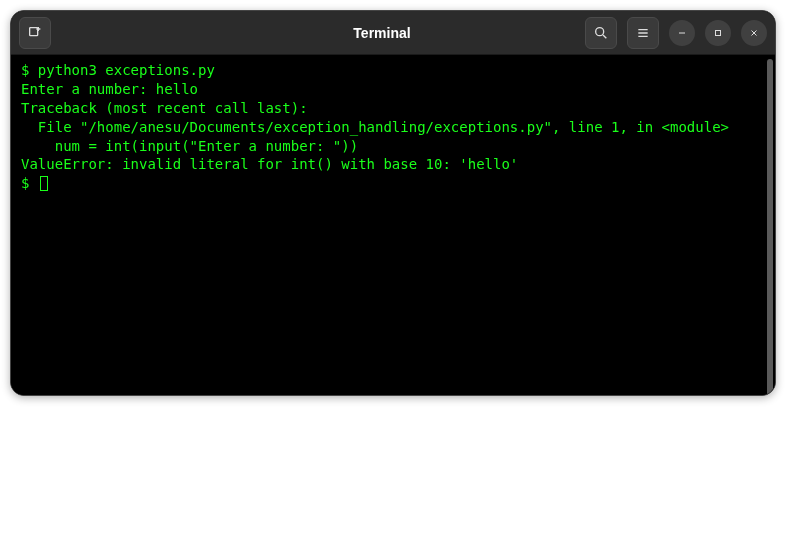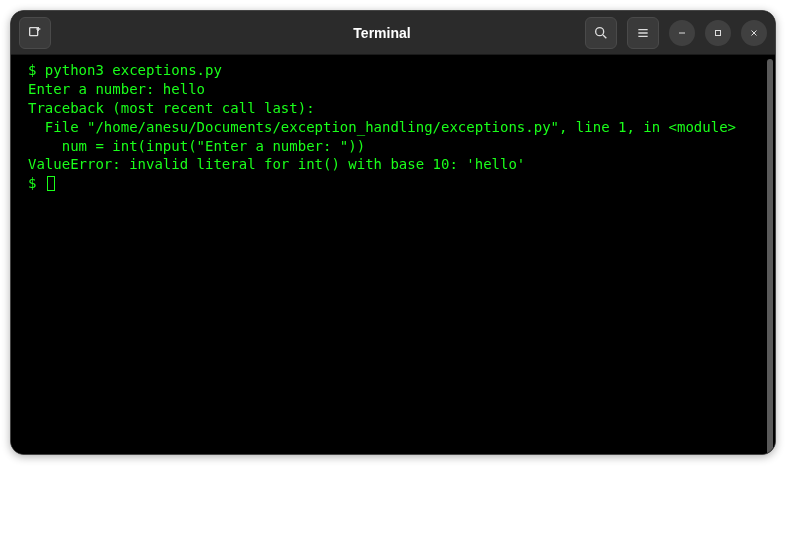--- a/index.html
+++ b/index.html
@@ -12,21 +12,21 @@
       width: 786px;
       height: 533px;
       font-family: sans-serif;
       display: flex;
       align-items: flex-start;
       justify-content: flex-start;
       padding: 10px;
     }
     .window {
       width: 766px;
-      height: 445px;
+      height: 386px;
       background: #000;
       border-radius: 14px;
       overflow: hidden;
       box-shadow: 0 2px 8px rgba(0,0,0,0.3);
       display: flex;
       flex-direction: column;
       border: 1px solid #444;
     }
     .titlebar {
       height: 44px;
@@ -88,21 +88,21 @@
       gap: 10px;
       align-items: center;
     }
     .terminal-body {
       flex: 1;
       background: #000;
       color: #1aff1a;
       font-family: 'DejaVu Sans Mono', 'Liberation Mono', Consolas, monospace;
       font-size: 14px;
       line-height: 1.35;
-      padding: 6px 17px;
+      padding: 6px 10px;
       position: relative;
       overflow: hidden;
     }
     .terminal-content {
       white-space: pre-wrap;
       word-break: break-all;
     }
     .cursor {
       display: inline-block;
       width: 8px;

